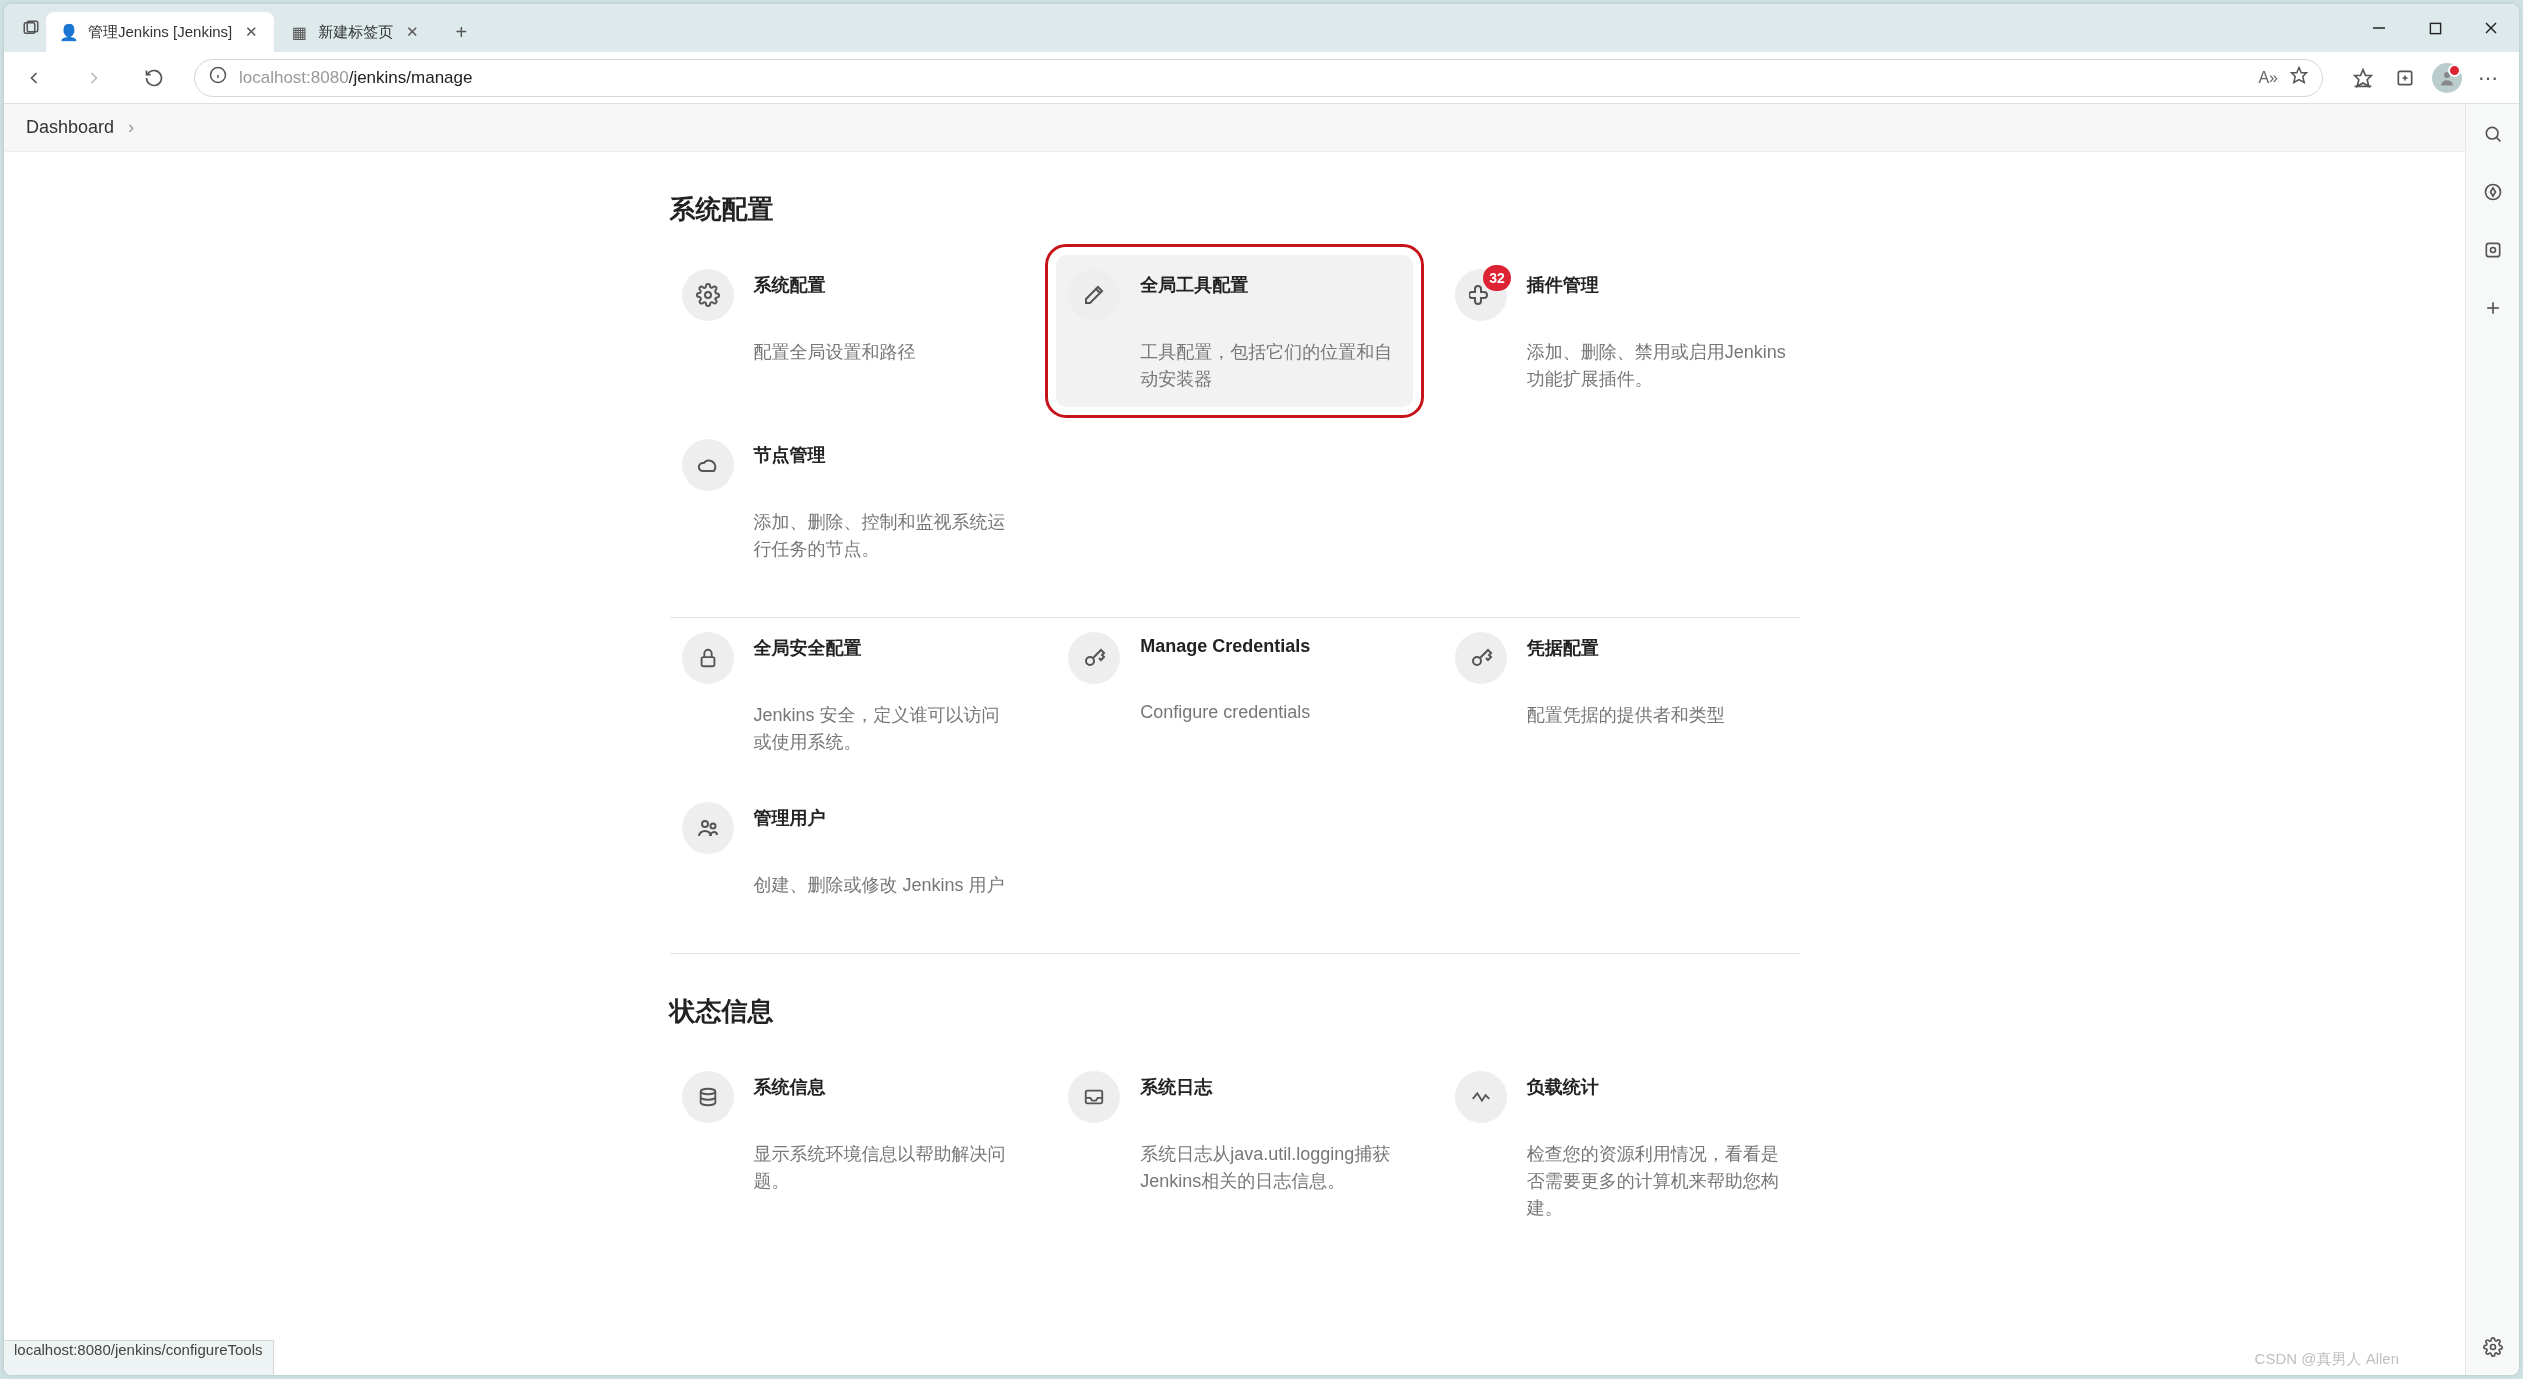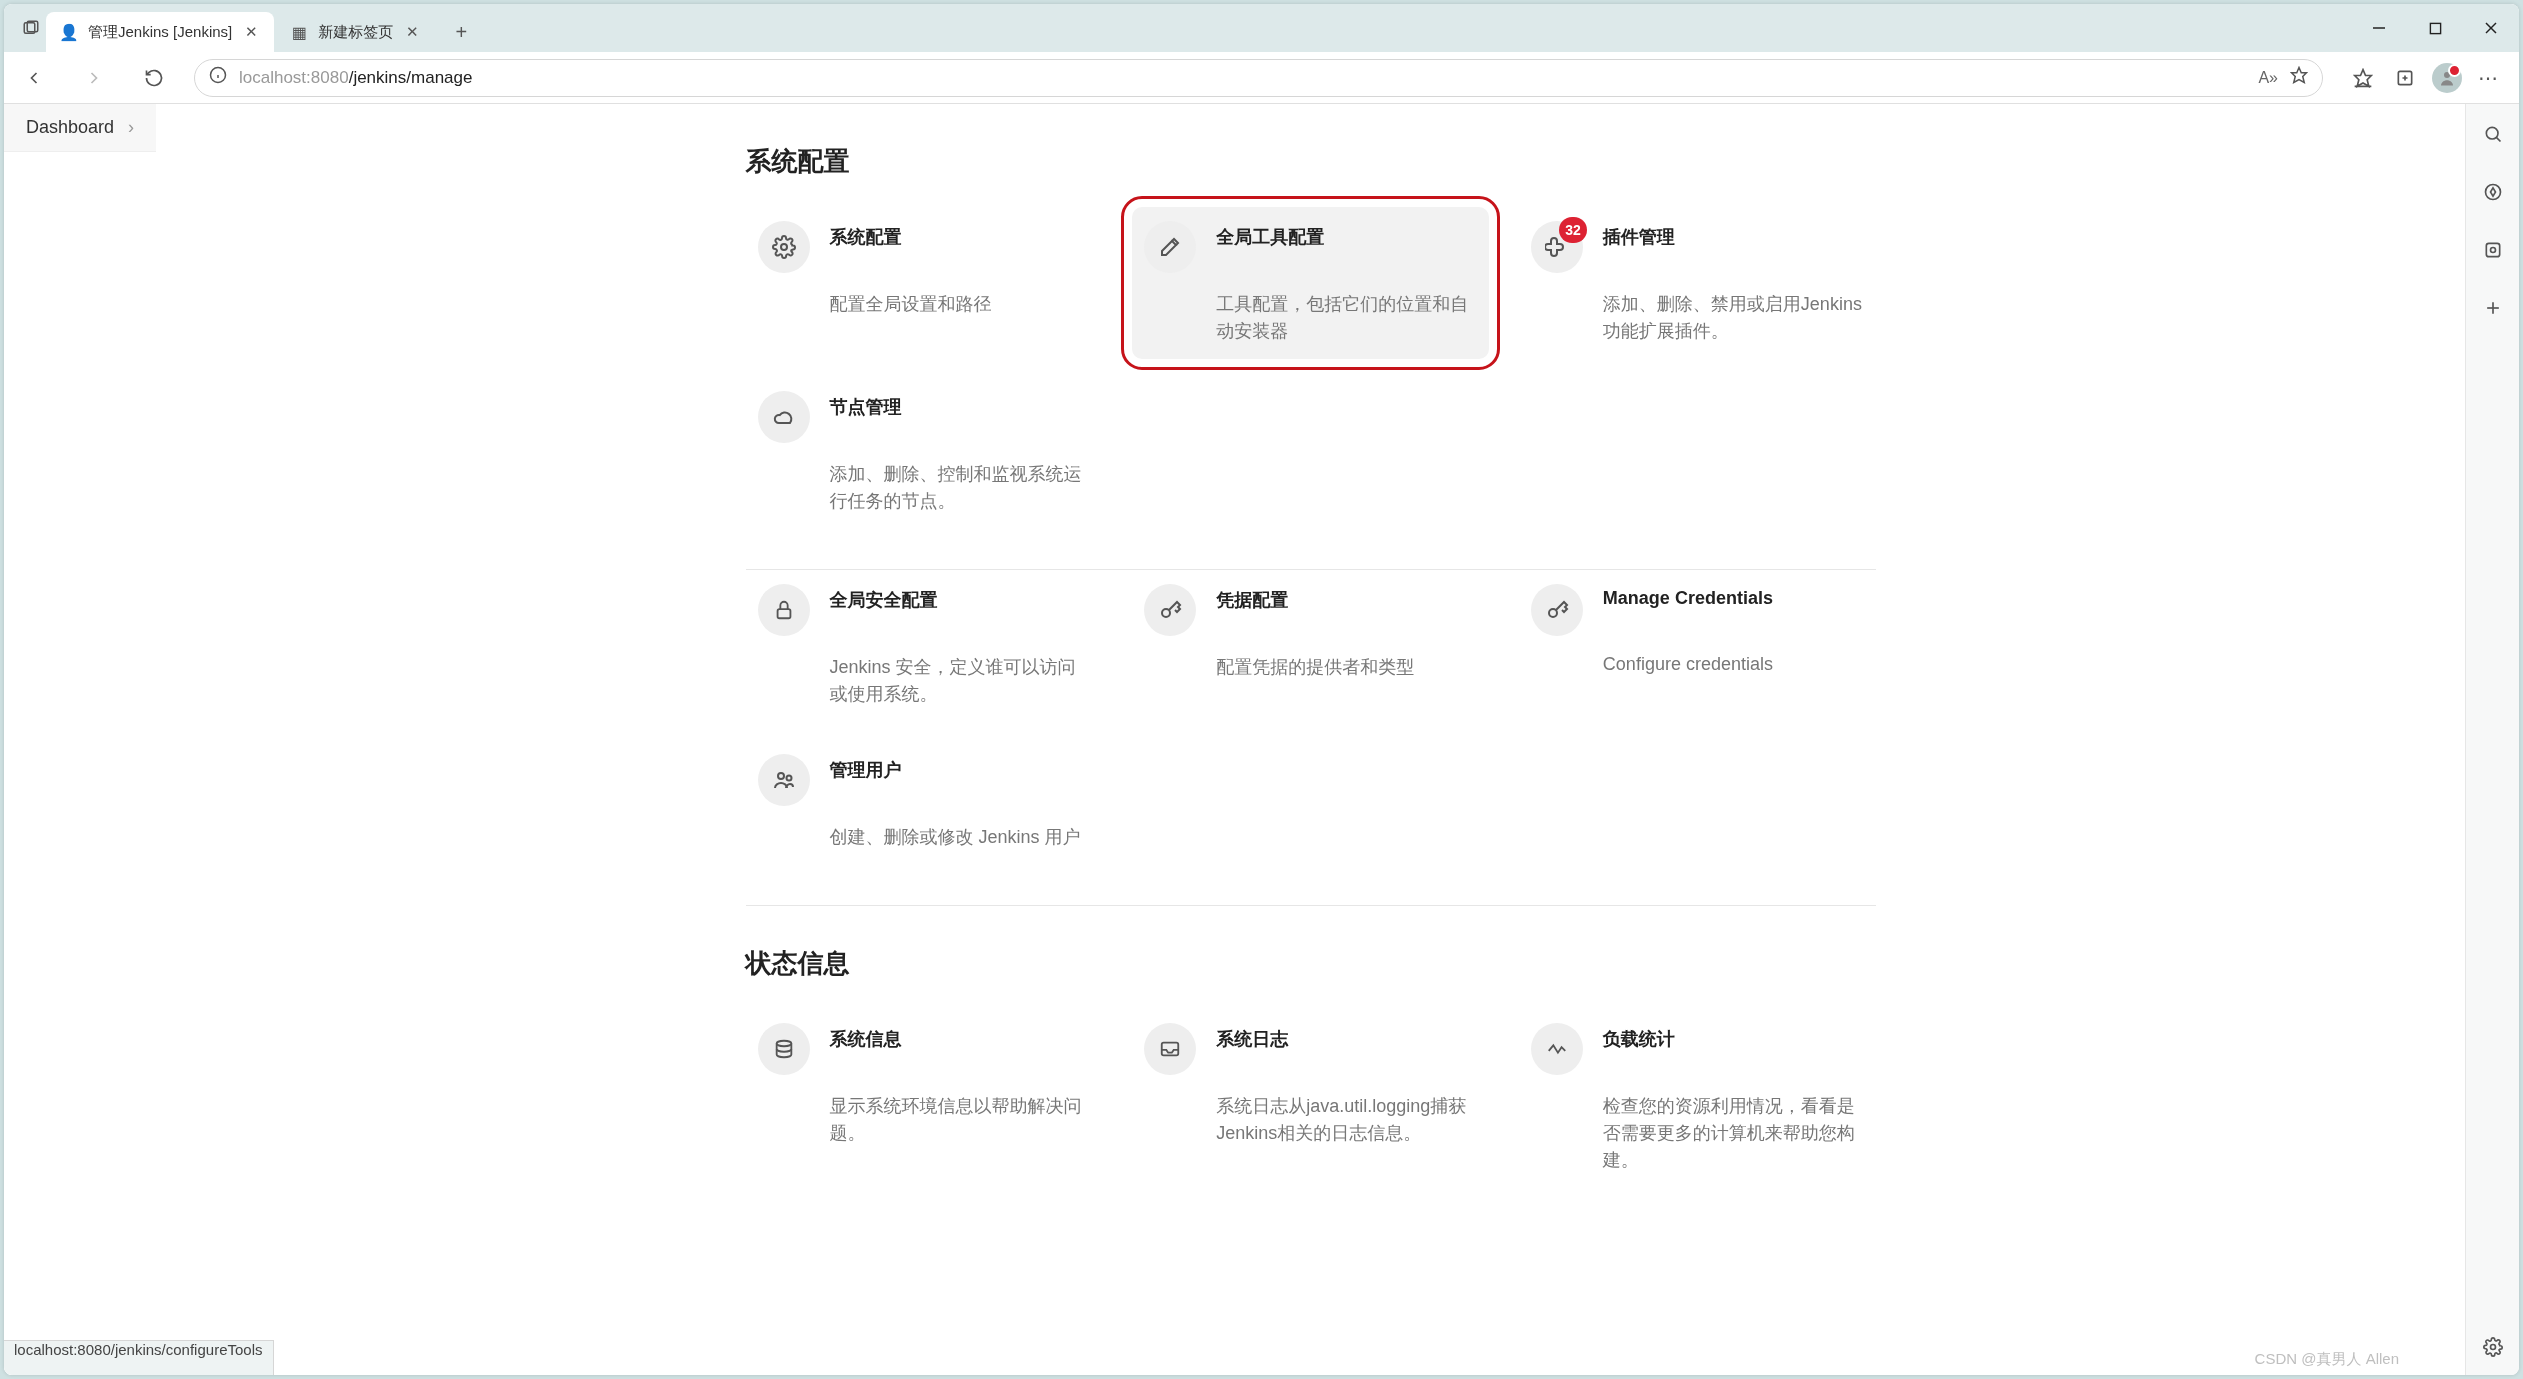--- a/index.html
+++ b/index.html
@@ -27,21 +27,21 @@
 .urlbox .urltxt .dim { color:#999; }
 .urlbox .urltxt .norm { color:#222; }
 .addr-right { display:flex; gap:2px; align-items:center; }
 .addr-right .ibtn { width:40px; height:40px; display:flex; align-items:center; justify-content:center; color:#555; position:relative; }
 .avatar { width:30px; height:30px; border-radius:50%; background:#bcc; display:flex; align-items:center; justify-content:center; position:relative; }
 .avatar::after { content:""; position:absolute; top:1px; right:1px; width:9px; height:9px; border-radius:50%; background:#d23; border:2px solid #fff; }
 .more-dots { font-size: 20px; letter-spacing: 2px; color:#555; width:40px; text-align:center; }
 
 
 .content-row { flex:1; display:flex; overflow:hidden; }
-.page { flex:1; background:#fff; display:flex; flex-direction:row; overflow:hidden; position:relative; }
+.page { flex:1; background:#fff; display:flex; flex-direction:column; overflow:hidden; position:relative; }
 .side-rail { width: 54px; background:#f7f8f8; border-left:1px solid #e6e6e6; display:flex; flex-direction:column; align-items:center; padding-top:12px; gap:22px; position:relative; }
 .side-rail .railbtn { width:36px; height:36px; display:flex; align-items:center; justify-content:center; color:#555; }
 .side-rail .rail-bottom { position:absolute; bottom:10px; }
 
 
 .breadcrumb { height:48px; background:#f7f7f7; border-bottom:1px solid #eee; display:flex; align-items:center; padding:0 22px; gap:14px; font-size:18px; color:#333; }
 .breadcrumb .sep { color:#999; }
 
 
 .main-scroll { flex:1; overflow:auto; position:relative; }
@@ -255,35 +255,35 @@
             </div>
 
             <div class="card">
               <div class="cicon">
                   <svg width="24" height="24" viewBox="0 0 24 24" fill="none" stroke="currentColor" stroke-width="2">
                     <circle cx="8" cy="15" r="4"></circle>
                     <path d="M11 12l8-8 3 3-2 2 2 2-3 3-2-2"></path>
                   </svg>
                 </div>
               <div class="ctext">
+                <div class="ctitle">Manage Credentials</div>
+                <div class="cdesc">Configure credentials</div>
+              </div>
+            </div>
+
+            <div class="card">
+              <div class="cicon">
+                  <svg width="24" height="24" viewBox="0 0 24 24" fill="none" stroke="currentColor" stroke-width="2">
+                    <circle cx="8" cy="15" r="4"></circle>
+                    <path d="M11 12l8-8 3 3-2 2 2 2-3 3-2-2"></path>
+                  </svg>
+                </div>
+              <div class="ctext">
                 <div class="ctitle">凭据配置</div>
                 <div class="cdesc">配置凭据的提供者和类型</div>
-              </div>
-            </div>
-
-            <div class="card">
-              <div class="cicon">
-                  <svg width="24" height="24" viewBox="0 0 24 24" fill="none" stroke="currentColor" stroke-width="2">
-                    <circle cx="8" cy="15" r="4"></circle>
-                    <path d="M11 12l8-8 3 3-2 2 2 2-3 3-2-2"></path>
-                  </svg>
-                </div>
-              <div class="ctext">
-                <div class="ctitle">Manage Credentials</div>
-                <div class="cdesc">Configure credentials</div>
               </div>
             </div>
 
             <div class="card">
               <div class="cicon">
                   <svg width="24" height="24" viewBox="0 0 24 24" fill="none" stroke="currentColor" stroke-width="2">
                     <circle cx="9" cy="8" r="3"></circle>
                     <circle cx="17" cy="10" r="2.5"></circle>
                     <path d="M3 20c0-3 3-5 6-5s6 2 6 5"></path>
                     <path d="M14 20c0-2 2-4 4-4s3 1 3 3"></path>

